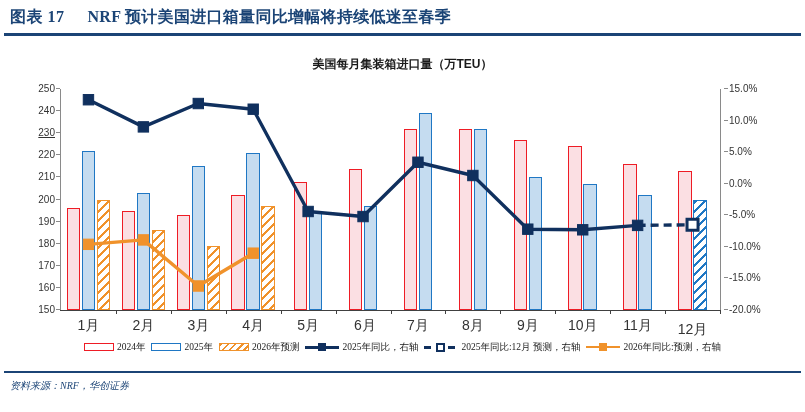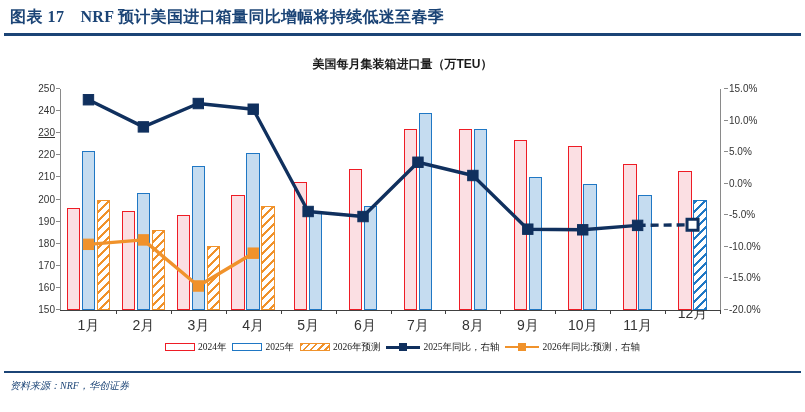--- a/index.html
+++ b/index.html
@@ -8,21 +8,21 @@
     width:805px; height:412px;
     background:#ffffff;
     font-family:"Liberation Sans", sans-serif;
     overflow:hidden;
   }
   .page { position:relative; width:805px; height:412px; }
 
   
   .fig-header {
     position:absolute; left:0; top:0; width:805px; height:34px;
-    display:flex; align-items:center;
+    display:flex; align-items:center;gap:7px;
   }
   .fig-label {
     font-family:"Liberation Serif", serif;
     font-weight:bold; font-size:16px; color:#1b4476;
     margin-left:10px; letter-spacing:0.5px;
   }
   .fig-title {
     font-family:"Liberation Serif", serif;
     font-weight:bold; font-size:16px; color:#1b4476;
     margin-left:16px; letter-spacing:0.3px;
@@ -191,21 +191,21 @@
         <div class="xtick" style="left: 393.958px; top: 278px; width: 40px;">7月</div>
         <div class="xtickmark" style="left: 496.333px; top: 270px;"></div>
         <div class="xtick" style="left: 448.875px; top: 278px; width: 40px;">8月</div>
         <div class="xtickmark" style="left: 551.25px; top: 270px;"></div>
         <div class="xtick" style="left: 503.792px; top: 278px; width: 40px;">9月</div>
         <div class="xtickmark" style="left: 606.167px; top: 270px;"></div>
         <div class="xtick" style="left: 558.708px; top: 278px; width: 40px;">10月</div>
         <div class="xtickmark" style="left: 661.083px; top: 270px;"></div>
         <div class="xtick" style="left: 613.625px; top: 278px; width: 40px;">11月</div>
         <div class="xtickmark" style="left: 716px; top: 270px;"></div>
-        <div class="xtick" style="left: 668.542px; top: 266px; width: 40px;">12月</div>
+        <div class="xtick" style="left: 668.542px; top: 282px; width: 40px;">12月</div>
       </div>
 
     <div class="plot" id="plot">
       <div id="bars">
           <div class="bar y24" style="left: 5.70833px; width: 13.5px; height: 101.66px;"></div>
           <div class="bar y25" style="left: 20.7083px; width: 13.5px; height: 159.12px;"></div>
           <div class="bar y26" style="left: 35.7083px; width: 13.5px; height: 110.5px;"></div>
           <div class="bar y24" style="left: 60.625px; width: 13.5px; height: 99.45px;"></div>
           <div class="bar y25" style="left: 75.625px; width: 13.5px; height: 117.13px;"></div>
           <div class="bar y26" style="left: 90.625px; width: 13.5px; height: 79.56px;"></div>
@@ -271,20 +271,27 @@
       </div>
       <div class="legend-item">
         <span class="sw-line">
           <span class="ln navy"></span>
           <span class="mk navy"></span>
         </span>
         <span>2025年同比，右轴</span>
       </div>
       <div class="legend-item">
         <span class="sw-line">
+          <span class="ln navy-dash"></span>
+          <span class="mk hollow"></span>
+        </span>
+        <span>2025年同比:12月 预测，右轴</span>
+      </div>
+      <div class="legend-item">
+        <span class="sw-line">
           <span class="ln orange"></span>
           <span class="mk orange"></span>
         </span>
         <span>2026年同比:预测，右轴</span>
       </div>
     </div>
 
   <div class="rule-bottom"></div>
   <div class="source">资料来源：NRF，华创证券</div>
 

